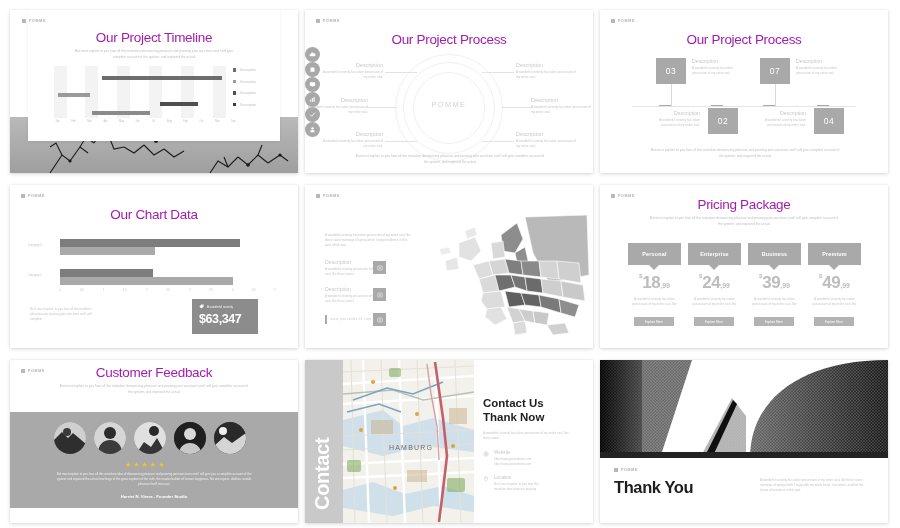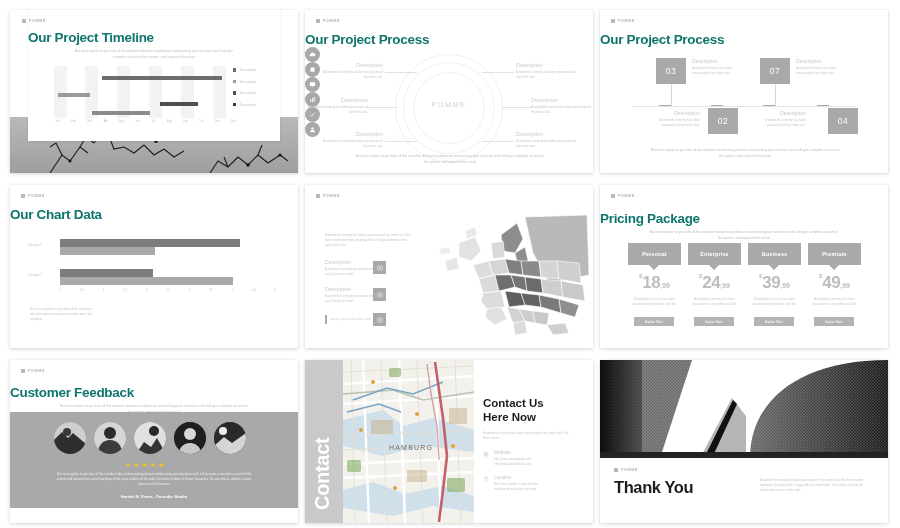--- a/index.html
+++ b/index.html
@@ -27,21 +27,21 @@
     overflow: hidden;
   }
   .logo {
     position: absolute; left: 11px; top: 9px;
     display: flex; align-items: center; gap: 3px;
     z-index: 5;
   }
   .logo .mark { width: 4px; height: 4px; background: #b8b8b8; display:block; }
   .logo .txt { font-size: 3.6px; letter-spacing: 0.7px; color: #b0b0b0; font-weight: 700; }
   .s-title {
-    text-align: left; font-weight: 700; color: #0f766e;
+    text-align: center; font-weight: 400; color: #a21caf;
     font-size: 13.5px; letter-spacing: -0.3px;
   }
   .s-sub {
     text-align: center; color: #bdbdbd; font-size: 3.3px; line-height: 1.75;
     margin: 4px auto 0; width: 66%;
   }
   .tiny { font-size: 3px; color: #c6c6c6; line-height: 1.7; }
   .desc-h { font-size: 5.2px; color: #c9c9c9; font-weight: 400; }
   .circ {
     border-radius: 50%; background: #a8a8a8; display: flex;
@@ -330,21 +330,21 @@
       <div class="tiny" style="margin-top:2px;">A wonderful serenity has taken possession of my entire soul.</div>
     </div>
 
     <div class="numbox" style="left:108px; top:98px;">02</div>
     <div class="tick" style="left:111px; top:95px;"></div>
     <div style="position:absolute; left:44px; top:100px; width:56px; text-align:right;">
       <div class="desc-h">Description</div>
       <div class="tiny" style="margin-top:2px;">A wonderful serenity has taken possession of my entire soul.</div>
     </div>
 
-    <div class="numbox" style="left:228px; top:98px;">04</div>
+    <div class="numbox" style="left:214px; top:98px;">04</div>
     <div class="tick" style="left:217px; top:95px;"></div>
     <div style="position:absolute; left:150px; top:100px; width:56px; text-align:right;">
       <div class="desc-h">Description</div>
       <div class="tiny" style="margin-top:2px;">A wonderful serenity has taken possession of my entire soul.</div>
     </div>
 
     <div class="s-sub" style="position:absolute; left:50px; top:134px; width:190px;">But must explain to you how all this mistaken denouncing pleasure and praising pain was born and I will give complete account of the system, and expound the actual</div>
   </div>
 
   <div class="slide">
@@ -371,20 +371,29 @@
       <div class="bc-axis" style="left:138px; top:52px;">2.5</div>
       <div class="bc-axis" style="left:161px; top:52px;">3</div>
       <div class="bc-axis" style="left:181px; top:52px;">3.5</div>
       <div class="bc-axis" style="left:204px; top:52px;">4</div>
       <div class="bc-axis" style="left:224px; top:52px;">4.5</div>
       <div class="bc-axis" style="left:246px; top:52px;">5</div>
     </div>
 
     <div class="tiny" style="position:absolute; left:20px; top:122px; width:62px;">But I must explain to you how all this mistaken idea pleasure praising pain was born and I will complete</div>
 
+    <div class="statcard" style="left:182px; top:114px; background:#8c8c8c;">
+      <div style="display:flex; align-items:center; gap:3px;">
+        <svg width="5" height="5" viewBox="0 0 24 24" fill="#fff">
+            <path d="M12 2L2 12l10 10 10-10V2H12zm5 5a1.6 1.6 0 110-3.2A1.6 1.6 0 0117 7z"></path>
+          </svg>
+        <span class="sl">A wonderful serenity</span>
+      </div>
+      <div class="sv">$63,347</div>
+    </div>
   </div>
 
   <div class="slide">
     <div class="logo">
       <span class="mark"></span>
       <span class="txt">POMME</span>
     </div>
 
     <div class="mapbox">
       <svg width="160" height="128" viewBox="0 0 160 128">
@@ -458,21 +467,21 @@
           <circle cx="12" cy="12" r="3"></circle>
         </svg>
     </div>
   </div>
 
   <div class="slide">
     <div class="logo">
       <span class="mark"></span>
       <span class="txt">POMME</span>
     </div>
-    <div class="s-title" style="margin-top:26px;">Pricing Package</div>
+    <div class="s-title" style="margin-top:12px;">Pricing Package</div>
     <div class="s-sub">But must explain to you how all this mistaken denouncing pleasure and praising pain was born and I will give complete account of the system, and expound the actual</div>
 
     <div class="ptab" style="left:28px; top:58px;">Personal</div>
     <div class="parrow" style="left:49px; top:80px;"></div>
     <div class="price" style="left:28px; top:88px; width:53px; text-align:center;">
       <span class="cur">$</span><span class="big">18</span><span class="cents">,99</span>
     </div>
     <div class="tiny" style="position:absolute; left:28px; top:112px; width:53px; text-align:center;">A wonderful serenity has taken possession of my entire soul, like</div>
     <div class="pbtn" style="left:34px; top:132px;">Explore More</div>
 
@@ -499,21 +508,21 @@
     </div>
     <div class="tiny" style="position:absolute; left:208px; top:112px; width:53px; text-align:center;">A wonderful serenity has taken possession of my entire soul, like</div>
     <div class="pbtn" style="left:214px; top:132px;">Explore More</div>
   </div>
 
   <div class="slide">
     <div class="logo">
       <span class="mark"></span>
       <span class="txt">POMME</span>
     </div>
-    <div class="s-title" style="margin-top:25px;">Customer Feedback</div>
+    <div class="s-title" style="margin-top:5px;">Customer Feedback</div>
     <div class="s-sub">But must explain to you how all this mistaken denouncing pleasure and praising pain was born and I will give complete account of the system, and expound the actual</div>
 
     <div class="fb-band"></div>
 
     <div class="avatar" style="left:44px; top:62px;">
       <svg width="32" height="32" viewBox="0 0 32 32">
           <rect width="32" height="32" fill="#cfcfcf"></rect>
           <path d="M0 18l8-8 6 6 5-5 13 11v10H0z" fill="#2e2e2e"></path>
           <circle cx="13" cy="10" r="4" fill="#3a3a3a"></circle>
         </svg>
@@ -616,21 +625,21 @@
             <circle cx="74" cy="54" r="2"></circle>
             <circle cx="52" cy="128" r="2"></circle>
           <circle cx="110" cy="86" r="2"></circle>
             <circle cx="18" cy="70" r="2"></circle>
         </g>
       </svg>
     </div>
 
     <div style="position:absolute; left:178px; top:36px; width:104px;">
       <div style="font-size:11.5px; font-weight:700; color:#1d1d1d; line-height:1.25;">Contact Us</div>
-      <div style="font-size:11.5px; font-weight:700; color:#1d1d1d; line-height:1.25;">Here Now</div>
+      <div style="font-size:11.5px; font-weight:700; color:#1d1d1d; line-height:1.25;">Thank Now</div>
       <div class="tiny" style="margin-top:6px; width:86px;">A wonderful serenity has taken possession of my entire soul, like these sweet</div>
 
       <div style="display:flex; gap:5px; margin-top:9px;">
         <svg width="6" height="6" viewBox="0 0 24 24" fill="none" stroke="#cbcbcb" stroke-width="2" style="margin-top:1px;">
             <circle cx="12" cy="12" r="9"></circle>
             <path d="M3 12h18M12 3c4 4 4 14 0 18M12 3c-4 4-4 14 0 18"></path>
           </svg>
         <div>
           <div style="font-size:4.6px; color:#c8c8c8;">Website</div>
           <div class="tiny" style="margin-top:2px;">http://www.yourwebsite.com</div>

